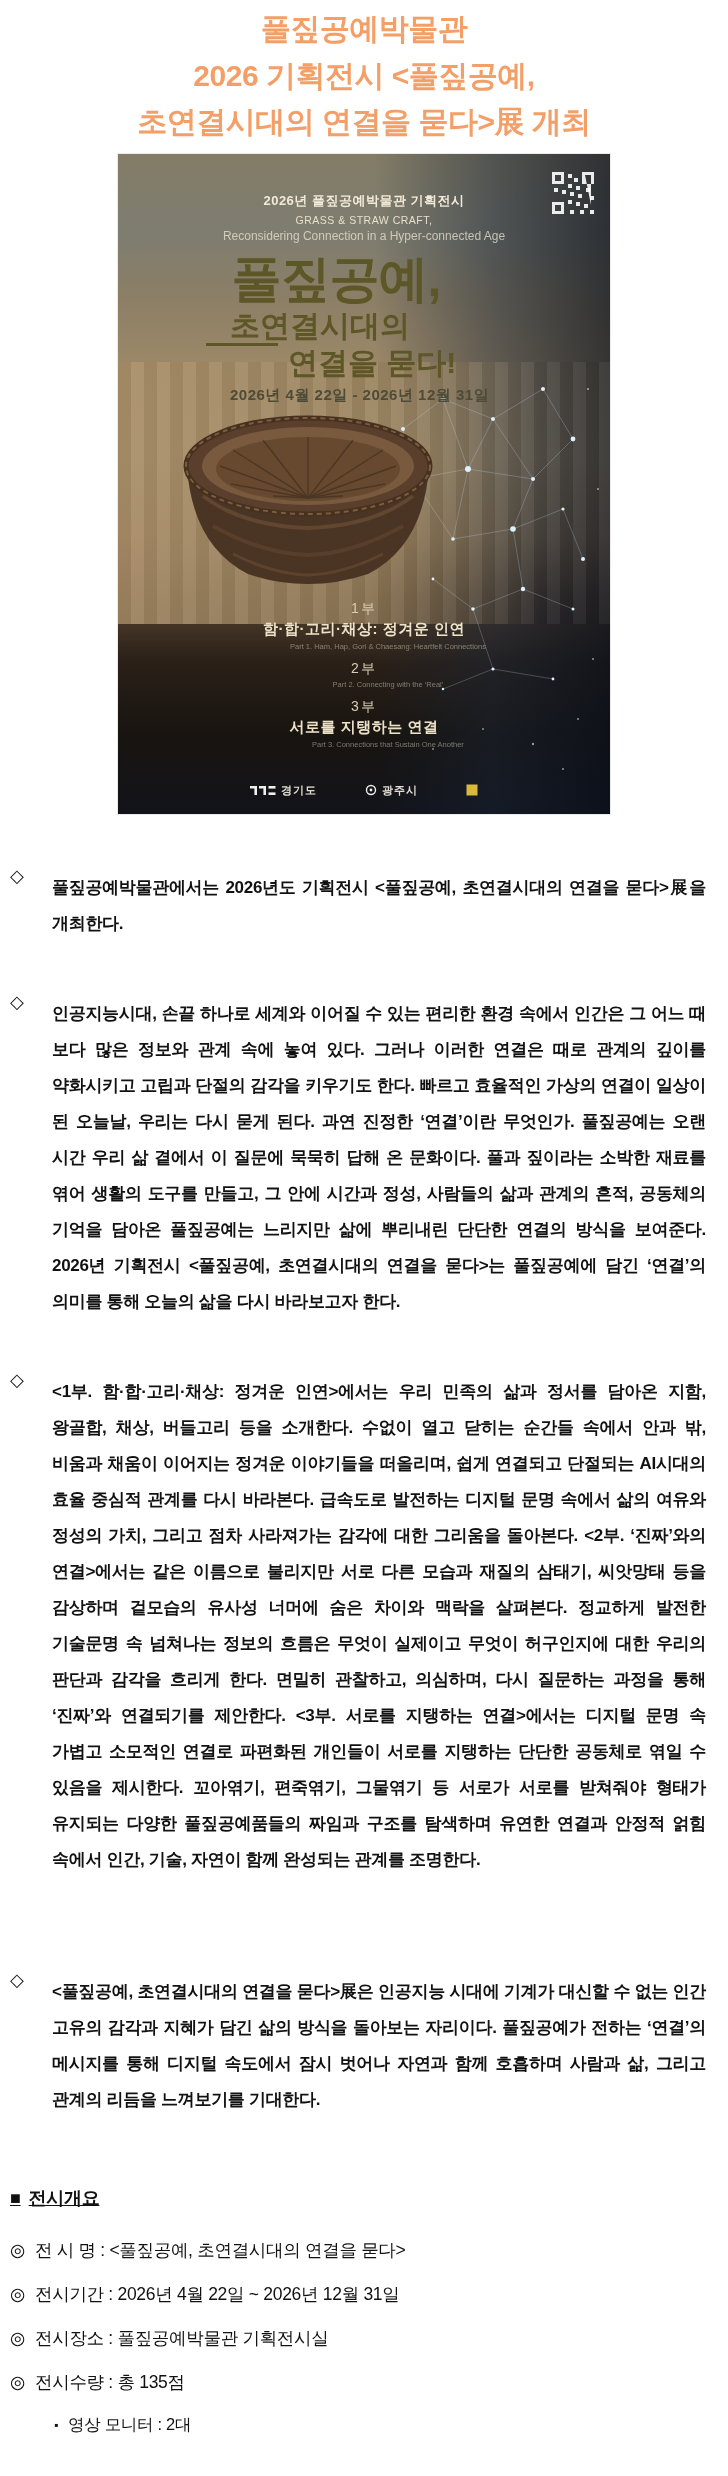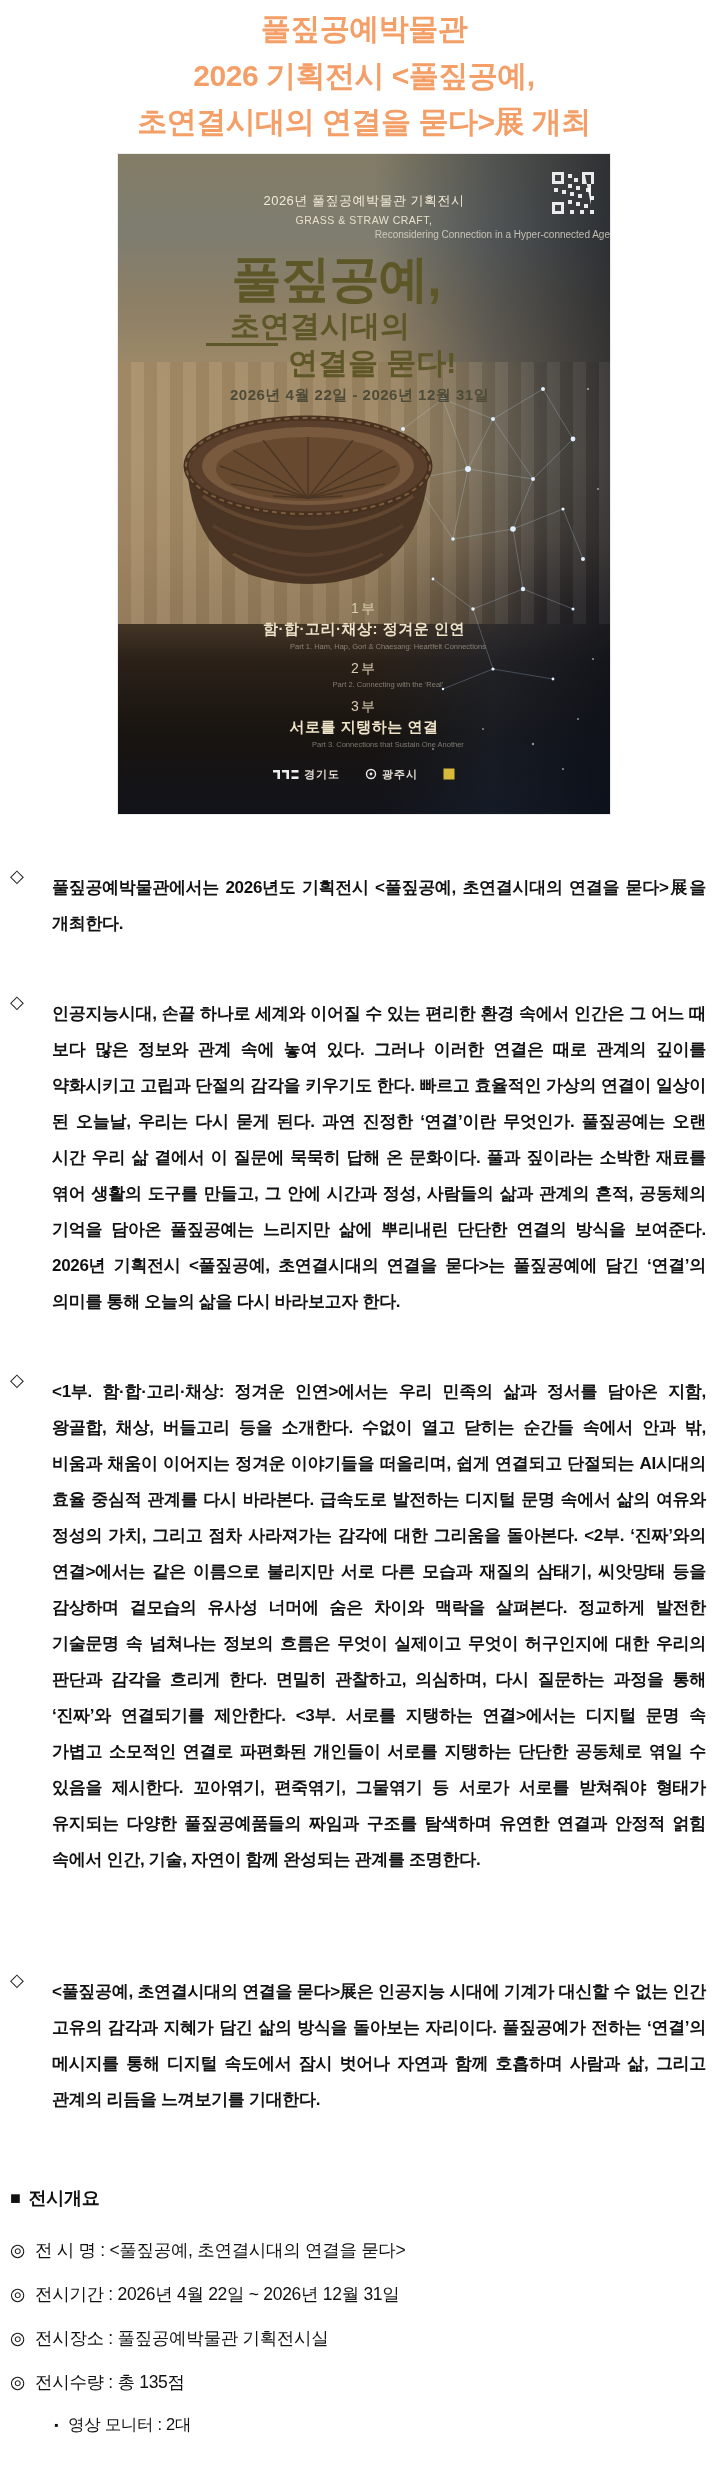--- a/index.html
+++ b/index.html
@@ -15,57 +15,57 @@
   .poster{position:relative;width:492px;height:660px;margin:6px auto 44px;overflow:hidden;
     background:
       linear-gradient(90deg, rgba(0,0,0,0) 52%, rgba(24,36,54,0.45) 76%, rgba(10,16,28,0.7) 100%),
       linear-gradient(180deg, #837c66 0%, #7e7d70 12%, #8c7f66 22%, #9f8a68 34%, #a38e6b 46%,
         #8a7252 58%, #55422f 67%, #2a2018 77%, #181410 88%, #12131a 100%);
     box-shadow:0 0 0 1px rgba(0,0,0,0.08);}
   .p-mat{position:absolute;left:0;top:208px;width:100%;height:262px;
     background:
       repeating-linear-gradient(90deg, rgba(0,0,0,0.05) 0 13px, rgba(255,255,255,0.05) 13px 26px),
       linear-gradient(90deg, rgba(172,144,106,0.85) 0%, rgba(156,133,96,0.8) 48%, rgba(90,86,80,0) 86%);}
-  .p-kicker{position:absolute;top:38px;width:100%;text-align:center;font-size:13px;font-weight:400;
+  .p-kicker{position:absolute;top:38px;width:100%;text-align:center;font-size:13px;font-weight:700;
     color:#f2ead8;letter-spacing:0.5px;}
   .p-en1{position:absolute;top:60px;width:100%;text-align:center;font-size:10.5px;font-weight:400;
     color:#e8e0cc;letter-spacing:0.5px;}
-  .p-en2{position:absolute;top:75px;width:100%;text-align:right;font-size:10px;
+  .p-en2{position:absolute;top:75px;width:100%;text-align:center;font-size:12px;
     color:rgba(235,228,210,0.75);}
   .p-qr{position:absolute;top:16px;right:14px;width:46px;height:46px;}
   .p-big1{position:absolute;top:92px;left:0;width:100%;text-align:center;padding-right:56px;
     box-sizing:border-box;font-size:50px;font-weight:800;color:#5d5627;letter-spacing:-1px;}
   .p-big2{position:absolute;top:152px;left:112px;font-size:30px;font-weight:800;color:#5d5627;}
   .p-big3{position:absolute;top:189px;left:88px;font-size:30px;font-weight:800;color:#5d5627;
     display:flex;align-items:flex-start;}
   .p-dash{display:inline-block;width:72px;height:3px;background:#5d5627;margin-right:10px;}
   .p-dates{position:absolute;top:232px;left:112px;font-size:15px;font-weight:700;color:#4e4c38;
     letter-spacing:0.5px;}
   .p-basket{position:absolute;left:55px;top:252px;}
   .p-net{position:absolute;right:2px;top:195px;}
   .p-parts{position:absolute;top:446px;left:0;width:100%;text-align:center;}
   .p-part{margin-bottom:9px;}
   .p-part .no{font-size:14px;color:#d8cdb2;letter-spacing:2px;margin-bottom:2px;}
   .p-part .pt{font-size:15px;font-weight:700;color:#eee3c8;margin-bottom:3px;letter-spacing:0.5px;}
   .p-part .pe{font-size:7.5px;color:rgba(205,198,178,0.55);margin-bottom:8px;margin-left:48px;}
-  .p-logos{position:absolute;bottom:32px;left:0;width:100%;display:flex;justify-content:center;
-    align-items:center;gap:25px;margin-top:44px;}
+  .p-logos{position:absolute;bottom:16px;left:0;width:100%;display:flex;justify-content:center;
+    align-items:center;gap:48px;margin-top:44px;}
   .logo-item{display:flex;align-items:center;gap:5px;font-size:11px;font-weight:700;
     color:#e0dcd2;letter-spacing:1px;}
 
   
   .content{padding:0 10px;}
   .para{display:flex;margin:0 0 30px;}
   .para .bullet{width:30px;flex:0 0 30px;font-size:18px;font-weight:700;line-height:2.0;}
   .para p{flex:1;margin:12px;font-size:17px;font-weight:700;line-height:2.12;text-align:justify;
     letter-spacing:-0.3px;word-break:keep-all;}
   .para.gap-big{margin-top:72px;}
 
   
-  .sec-header{margin:56px 0 28px;font-size:18px;font-weight:800;letter-spacing:-0.3px;}
+  .sec-header{margin:56px 0 28px;font-size:18px;font-weight:800;letter-spacing:-0.3px;text-decoration:underline;}
   .sec-header .sq{margin-right:8px;font-size:18px;}
   .ov-item{margin:0 0 20px;font-size:17.5px;letter-spacing:-0.3px;}
   .ov-item .b{margin-right:10px;}
   .sub-item{margin:0 0 14px 44px;font-size:16.5px;letter-spacing:-0.3px;}
   .sub-item .b{margin-right:10px;font-size:12px;vertical-align:1px;}
   .info-item{margin:0 0 15px;font-size:17px;letter-spacing:-0.3px;}
   .info-item .b{margin-right:10px;}
   .info-text{white-space:pre-wrap;}
 </style>
 </head>

